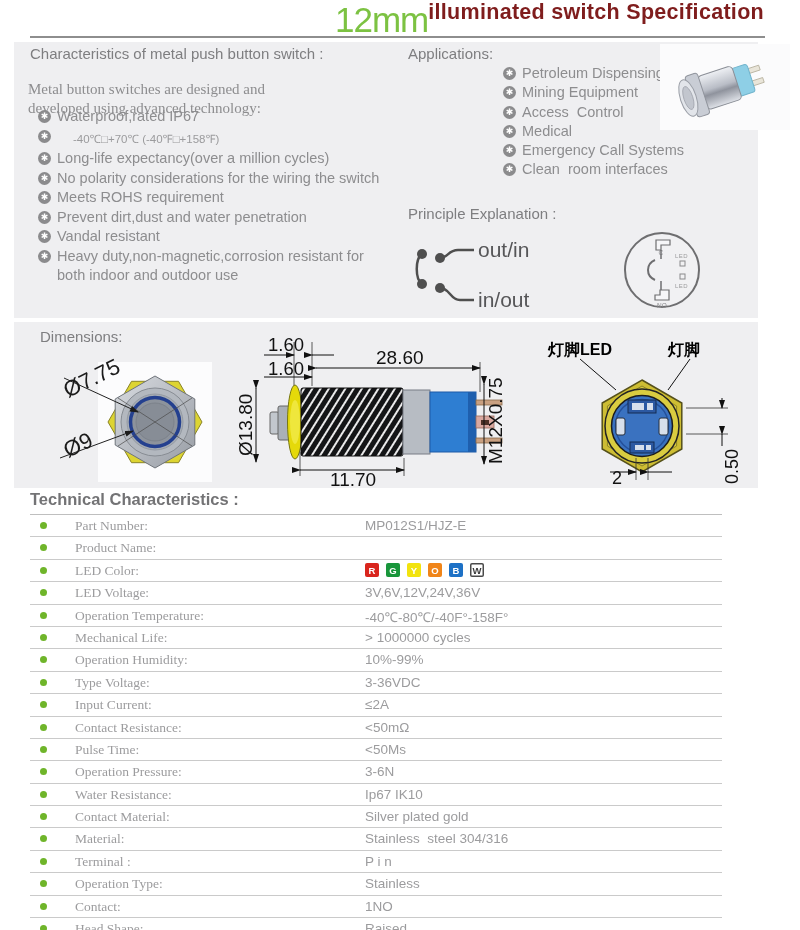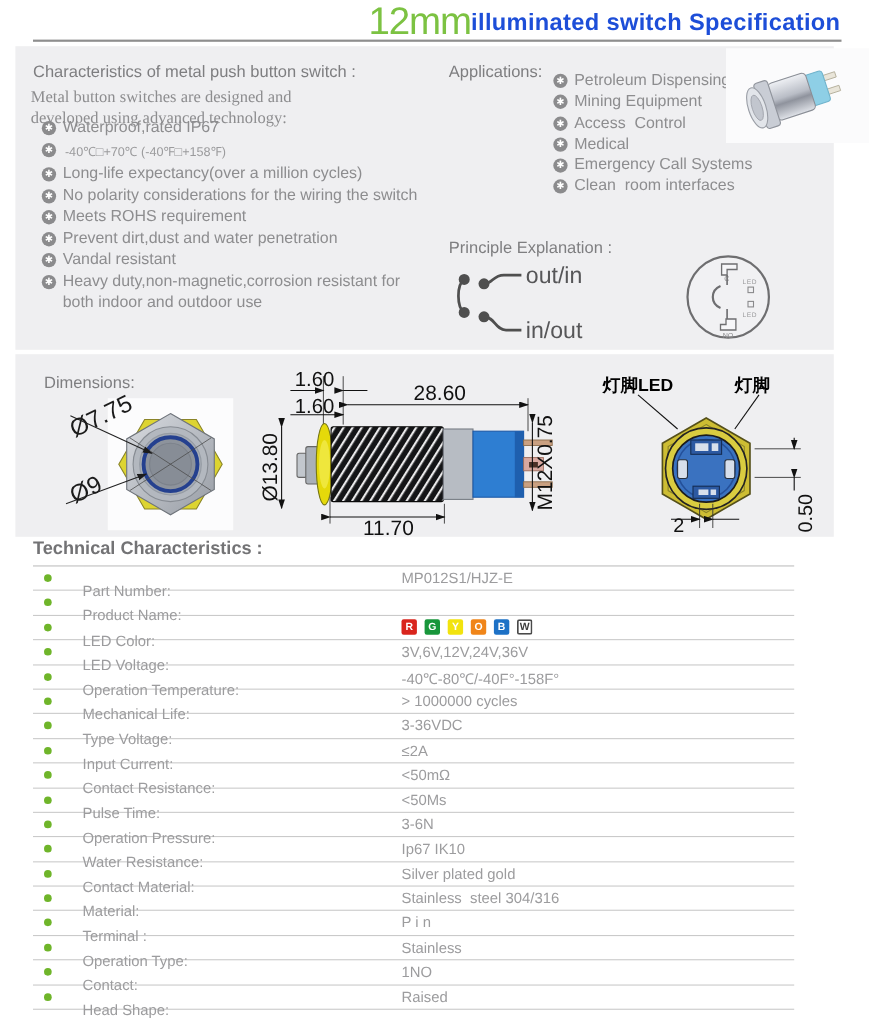--- a/index.html
+++ b/index.html
@@ -1,48 +1,48 @@
 <!DOCTYPE html>
 <html><head>
 <meta charset="utf-8">
 <style>
   html,body{margin:0;padding:0;background:#fff;}
   #page{position:relative;width:800px;height:930px;background:#ffffff;overflow:hidden;
         font-family:"Liberation Sans",sans-serif;}
   .abs{position:absolute;}
   
-  .title{position:absolute;top:0px;right:36px;display:flex;align-items:center;}
+  .title{position:absolute;top:0px;right:36px;display:flex;align-items:flex-start;}
   .t-green{font-size:35px;color:#7cc242;letter-spacing:-1px;}
-  .t-dark{font-size:21.5px;font-weight:bold;color:#1d4ed8;letter-spacing:0.3px;}
+  .t-dark{font-size:21.5px;font-weight:bold;color:#7f1d1d;letter-spacing:0.3px;}
   .title-rule{position:absolute;top:36px;left:30px;width:735px;height:2px;background:#8e8e8e;}
   
   .band{position:absolute;left:14px;width:744px;background:#efeff1;}
   .band-top{top:42px;height:276px;}
   .band-dims{top:322px;height:166px;}
   
-  .sec-head{position:absolute;font-size:15px;color:#7e7e80;margin-top:12px;}
+  .sec-head{position:absolute;font-size:15px;color:#7e7e80;}
   .intro{position:absolute;font-size:15px;color:#8d8d8f;line-height:19px;white-space:pre;font-family:Liberation Serif, serif;}
   
   .blist{position:absolute;margin:0;padding:0;list-style:none;}
   .blist li{display:flex;align-items:flex-start;line-height:19.5px;min-height:19.5px;
             font-size:14.5px;color:#8d8d8f;}
   .bicon{flex:0 0 13px;width:13px;height:13px;border-radius:50%;background:#8b8b8d;color:#fff;
          display:inline-flex;align-items:center;justify-content:center;font-size:9px;
          margin:3px 6px 0 0;line-height:13px;}
-  .c-small{font-size:11.5px;color:#9b9b9d;margin-left:2px;white-space:pre;padding-top:3px;}
+  .c-small{font-size:11.5px;color:#9b9b9d;margin-left:16px;white-space:pre;padding-top:3px;}
   .c-text,.a-text{white-space:pre-wrap;}
   .apps .blist li{line-height:19.3px;min-height:19.3px;}
   
   .photo{position:absolute;left:660px;top:44px;width:130px;height:86px;background:#fbfbfc;}
   
   .tech-head{position:absolute;left:30px;top:490px;font-size:16.5px;color:#737375;font-weight:bold;}
   .trows{position:absolute;left:30px;top:514px;width:692px;border-top:1px solid #bfbfbf;}
   .trow{position:relative;height:21.4px;border-bottom:1px solid #cacaca;}
   .dot{position:absolute;left:10px;top:7px;width:7px;height:7px;border-radius:50%;background:#6fb52a;}
-  .tlabel{position:absolute;left:45px;top:15px;font-size:13.5px;color:#9c9c9e;white-space:pre;}
+  .tlabel{position:absolute;left:45px;top:3px;font-size:13.5px;color:#9c9c9e;white-space:pre;font-family:Liberation Serif, serif;}
   .tvalue{position:absolute;left:335px;top:3px;font-size:13.5px;color:#9c9c9e;white-space:pre;text-align:center;}
   .badges{display:flex;align-items:center;top:3.5px;}
   .badge{width:14px;height:14px;border-radius:2px;color:#fff;font-size:9.5px;font-weight:bold;
          display:inline-flex;align-items:center;justify-content:center;margin-right:7px;}
   svg text{font-family:"Liberation Sans",sans-serif;}
 </style>
 </head>
 <body>
 
 <div id="page">
@@ -311,20 +311,25 @@
       <span class="tlabel">Operation Temperature:</span>
       <span class="tvalue">-40℃-80℃/-40F°-158F°</span>
     </div>
     <div class="trow">
       <span class="dot"></span>
       <span class="tlabel">Mechanical Life:</span>
       <span class="tvalue">&gt; 1000000 cycles</span>
     </div>
     <div class="trow">
       <span class="dot"></span>
+      <span class="tlabel">Operation Humidity:</span>
+      <span class="tvalue">10%-99%</span>
+    </div>
+    <div class="trow">
+      <span class="dot"></span>
       <span class="tlabel">Type Voltage:</span>
       <span class="tvalue">3-36VDC</span>
     </div>
     <div class="trow">
       <span class="dot"></span>
       <span class="tlabel">Input Current:</span>
       <span class="tvalue">≤2A</span>
     </div>
     <div class="trow">
       <span class="dot"></span>

